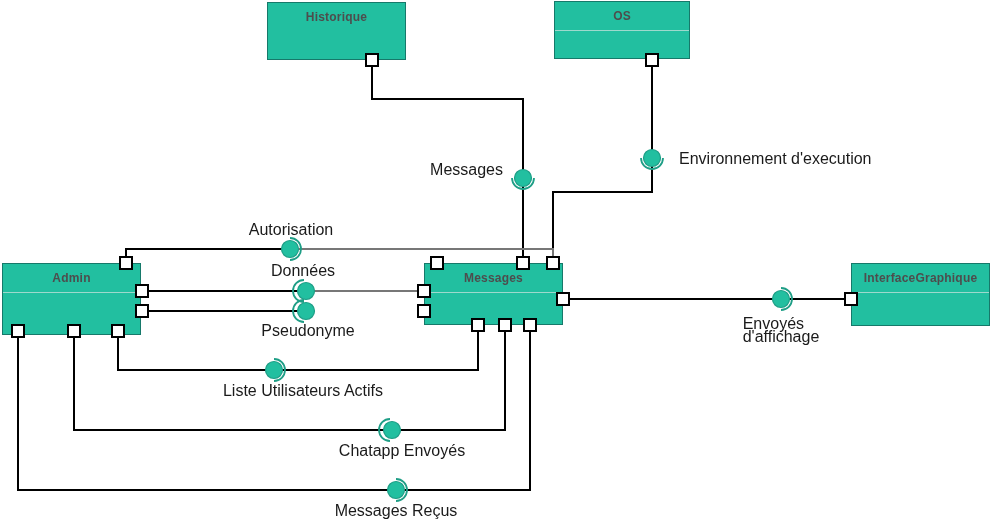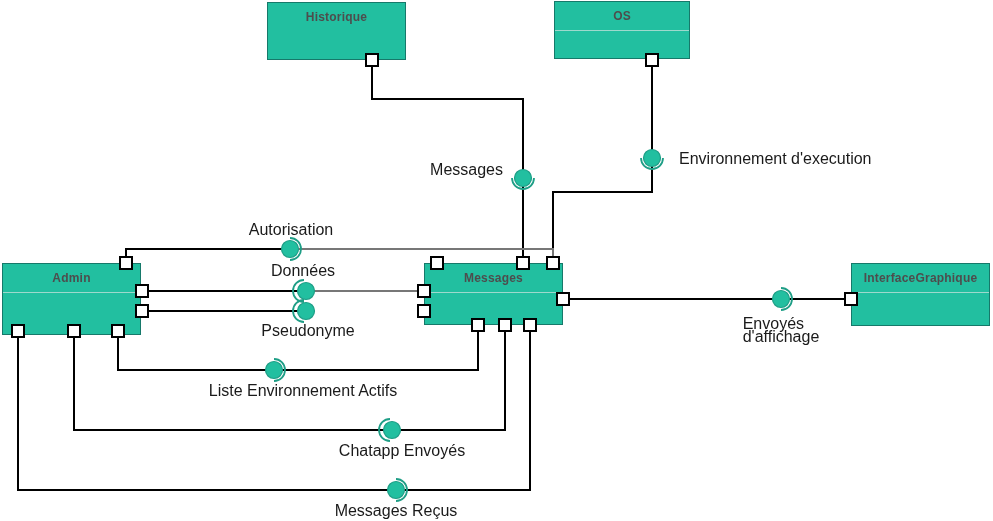--- a/index.html
+++ b/index.html
@@ -166,19 +166,19 @@
 
   <div class="iflabel ctr" style="left:303px;top:264px;">Données</div>
 
   <div class="iflabel ctr" style="left:308px;top:324px;">Pseudonyme</div>
 
   <div class="iflabel ctr" style="left:781px;top:317px;">
     <div>Envoyés</div>
     <div>d'affichage</div>
   </div>
 
-  <div class="iflabel ctr" style="left:303px;top:384px;">Liste Environnement Actifs</div>
+  <div class="iflabel ctr" style="left:303px;top:384px;">Liste Utilisateurs Actifs</div>
 
   <div class="iflabel ctr" style="left:402px;top:444px;">Chatapp Envoyés</div>
 
   <div class="iflabel ctr" style="left:396px;top:504px;">Messages Reçus</div>
 
 </div>
 
 </body></html>

